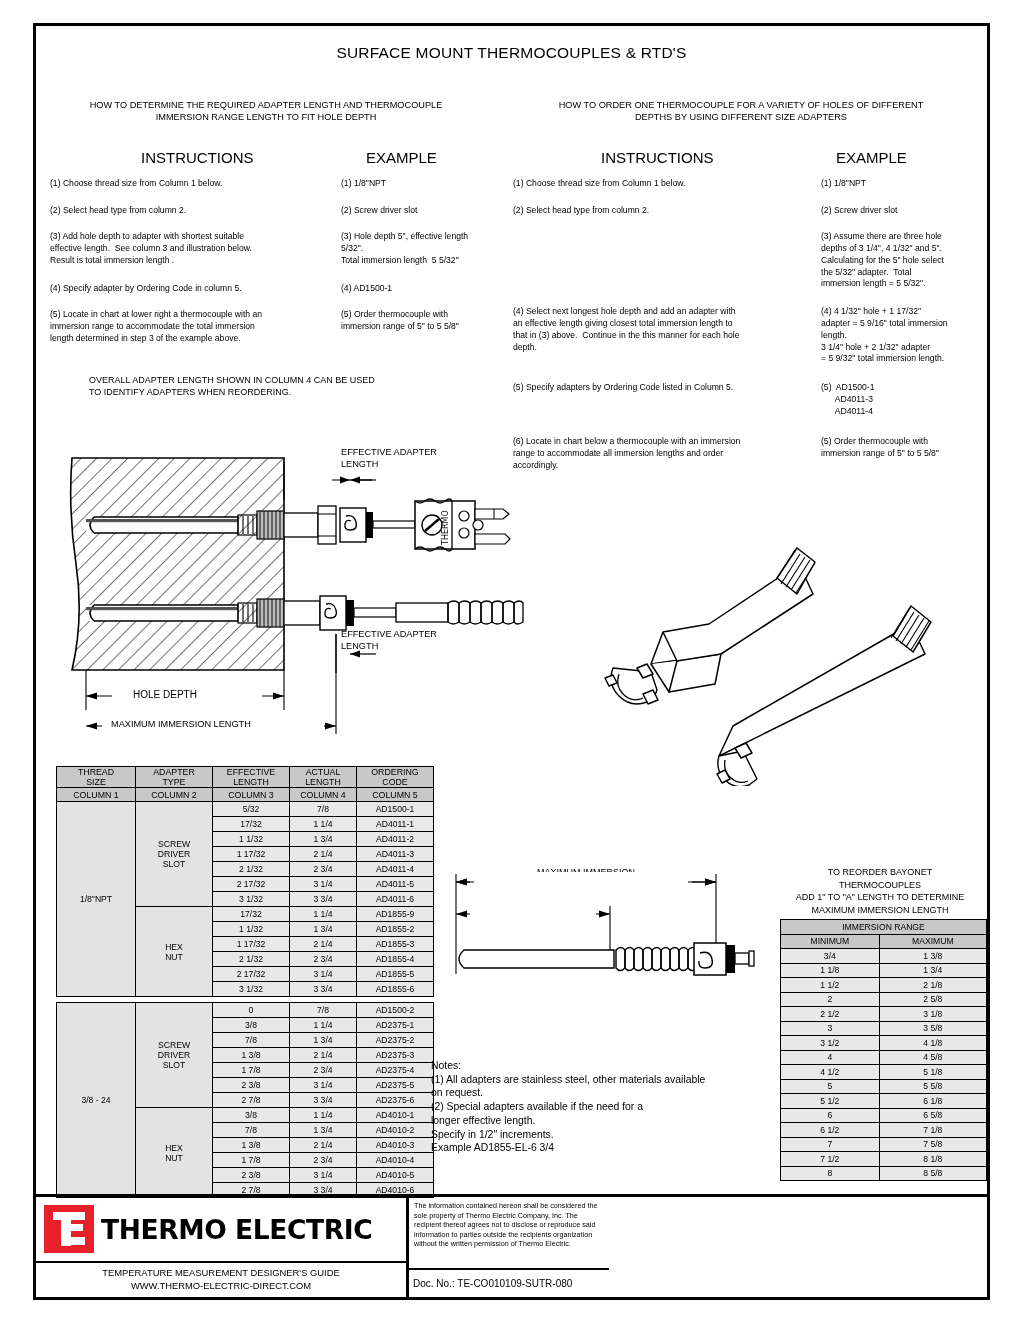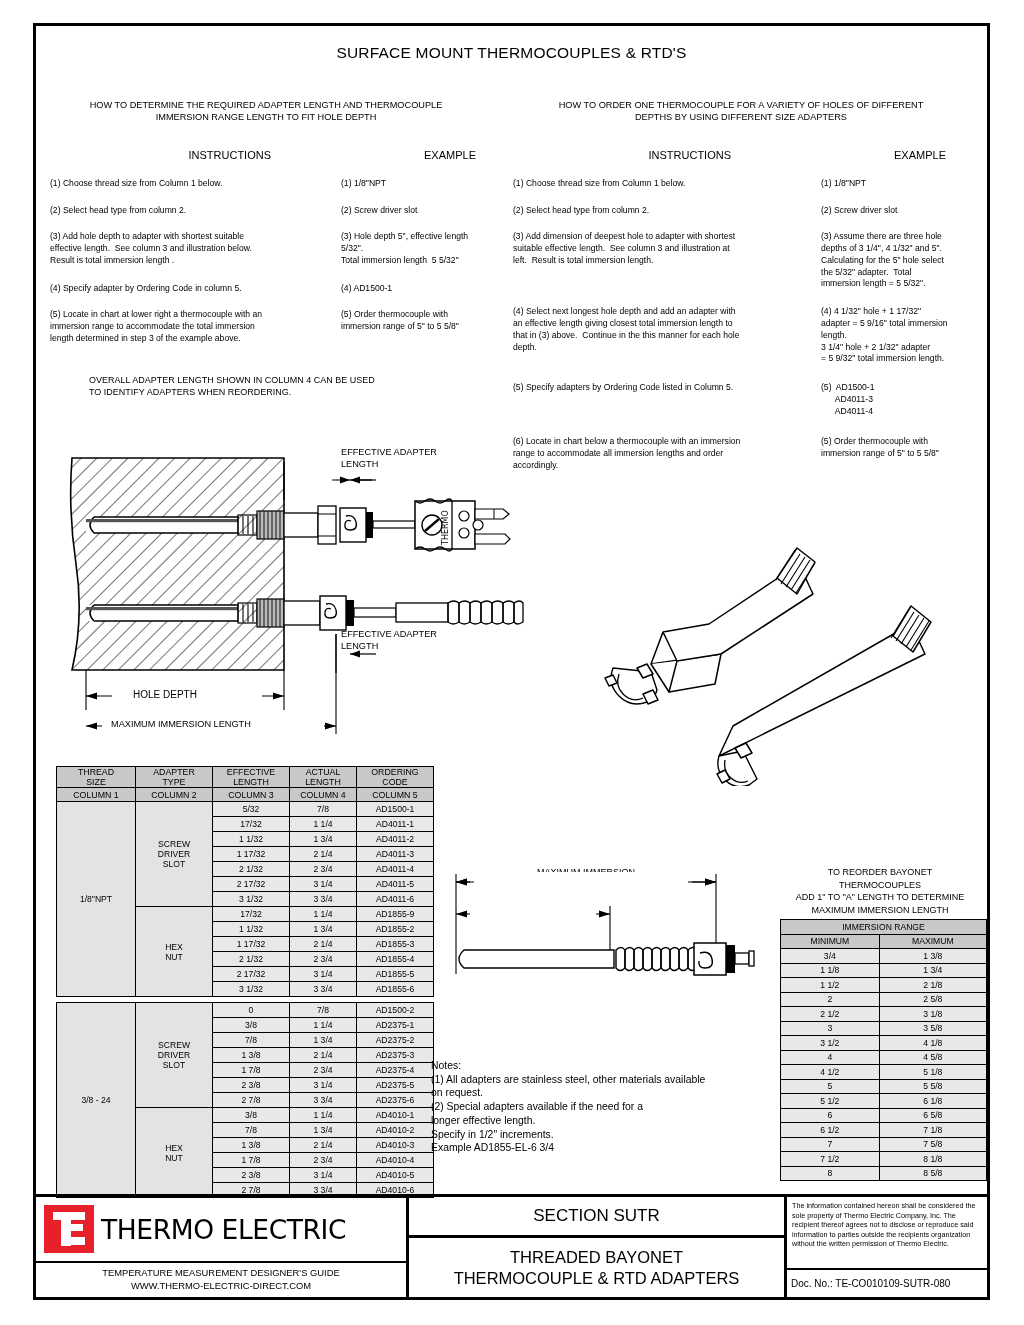--- a/index.html
+++ b/index.html
@@ -5,21 +5,21 @@
   html,body{margin:0;padding:0;background:#fff;}
   body{width:1024px;height:1325px;position:relative;font-family:"Liberation Sans",sans-serif;color:#000;overflow:hidden;}
   .page{position:absolute;left:33px;top:23px;width:957px;height:1277px;border:3px solid #000;box-sizing:border-box;background:#fff;}
 
   .t{position:absolute;white-space:pre;line-height:1.22;}
   .ctr{text-align:center;}
 
   #doc-title{left:0;right:0;top:18px;font-size:15.5px;letter-spacing:.2px;text-align:center;}
 
   .sec-head{font-size:9.2px;text-align:center;line-height:1.35;}
-  .col-head{font-size:11px;text-align:right;}
+  .col-head{font-size:15px;text-align:left;}
   .para{font-size:8.6px;line-height:1.38;}
 
   
   #adapter-table{position:absolute;left:20px;top:740px;border-collapse:collapse;font-size:8.6px;}
   #adapter-table td,#adapter-table th{border:1px solid #000;padding:0 2px;height:14px;text-align:center;font-weight:normal;background:#e3e3e3;}
   #adapter-table thead td{background:#c8c8c8;font-size:8.8px;height:13px;}
   #adapter-table tbody td.val{background:#e8e8e8;}
   #adapter-table .c1{width:74px;}
   #adapter-table .c2{width:72px;}
   #adapter-table .c3{width:72px;}
@@ -38,21 +38,21 @@
   
   #titleblock{position:absolute;left:0;right:0;bottom:0;height:100px;border-top:3px solid #000;display:flex;}
   #tb-logo{width:370px;border-right:3px solid #000;display:flex;flex-direction:column;}
   #tb-logo-top{flex:1;display:flex;align-items:center;padding-left:8px;border-bottom:2px solid #000;}
   #te-mark{width:50px;height:48px;background:#e8202a;position:relative;margin-right:7px;flex:none;}
   #te-mark .bar{position:absolute;background:#fff;}
   #te-mark .b1{left:9px;top:7px;width:32px;height:8px;}
   #te-mark .b2{left:17px;top:7px;width:10px;height:34px;}
   #te-mark .b3{left:27px;top:19px;width:12px;height:7px;}
   #te-mark .b4{left:27px;top:32px;width:14px;height:8px;}
-  #te-name{font-size:26.5px;font-weight:normal;letter-spacing:-.4px;font-family:"DejaVu Sans",sans-serif;}
+  #te-name{font-size:26.5px;font-weight:bold;letter-spacing:-.4px;font-family:"DejaVu Sans",sans-serif;}
   #tb-logo-bot{height:34px;display:flex;flex-direction:column;align-items:center;justify-content:center;font-size:9.4px;line-height:1.35;}
   #tb-mid{flex:1;display:flex;flex-direction:column;border-right:3px solid #000;}
   #tb-section{height:38px;display:flex;align-items:center;justify-content:center;font-size:17px;border-bottom:3px solid #000;}
   #tb-subject{flex:1;display:flex;flex-direction:column;align-items:center;justify-content:center;font-size:16.5px;line-height:1.25;text-align:center;}
   #tb-right{width:200px;display:flex;flex-direction:column;}
   #tb-legal{flex:1;font-size:7.2px;line-height:1.32;padding:4px 5px 0 5px;border-bottom:2px solid #000;}
   #tb-doc{height:27px;display:flex;align-items:center;padding-left:4px;font-size:10px;}
 
   svg{display:block;}
 </style>
@@ -78,21 +78,20 @@
   <div class="t para" style="left:305px;top:205px;">(3) Hole depth 5", effective length<br>5/32".<br>Total immersion length  5 5/32"</div>
   <div class="t para" style="left:305px;top:257px;">(4) AD1500-1</div>
   <div class="t para" style="left:305px;top:283px;">(5) Order thermocouple with<br>immersion range of 5" to 5 5/8"</div>
 
   <div class="t sec-head" style="left:475px;top:73px;width:460px;">HOW TO ORDER ONE THERMOCOUPLE FOR A VARIETY OF HOLES OF DIFFERENT<br>DEPTHS BY USING DIFFERENT SIZE ADAPTERS</div>
   <div class="t col-head" style="left:565px;top:123px;width:130px;">INSTRUCTIONS</div>
   <div class="t col-head" style="left:800px;top:123px;width:110px;">EXAMPLE</div>
 
   <div class="t para" style="left:477px;top:152px;">(1) Choose thread size from Column 1 below.</div>
   <div class="t para" style="left:477px;top:179px;">(2) Select head type from column 2.</div>
-  <div class="t para" style="left:477px;top:205px;width:290px;">(3) Add dimension of deepest hole to adapter with shortest<br>suitable effective length.  See column 3 and illustration at<br>left.  Result is total immersion length.</div>
   <div class="t para" style="left:477px;top:280px;width:290px;">(4) Select next longest hole depth and add an adapter with<br>an effective length giving closest total immersion length to<br>that in (3) above.  Continue in the this manner for each hole<br>depth.</div>
   <div class="t para" style="left:477px;top:356px;width:290px;">(5) Specify adapters by Ordering Code listed in Column 5.</div>
   <div class="t para" style="left:477px;top:410px;width:290px;">(6) Locate in chart below a thermocouple with an immersion<br>range to accommodate all immersion lengths and order<br>accordingly.</div>
 
   <div class="t para" style="left:785px;top:152px;">(1) 1/8"NPT</div>
   <div class="t para" style="left:785px;top:179px;">(2) Screw driver slot</div>
   <div class="t para" style="left:785px;top:205px;width:165px;">(3) Assume there are three hole<br>depths of 3 1/4", 4 1/32" and 5".<br>Calculating for the 5" hole select<br>the 5/32" adapter.  Total<br>immersion length = 5 5/32".</div>
   <div class="t para" style="left:785px;top:280px;width:170px;">(4) 4 1/32" hole + 1 17/32"<br>adapter = 5 9/16" total immersion<br>length.<br>3 1/4" hole + 2 1/32" adapter<br>= 5 9/32" total immersion length.</div>
   <div class="t para" style="left:785px;top:356px;width:170px;">(5)  AD1500-1<br>      AD4011-3<br>      AD4011-4</div>
   <div class="t para" style="left:785px;top:410px;width:175px;">(5) Order thermocouple with<br>immersion range of 5" to 5 5/8"</div>
@@ -561,26 +560,19 @@
           <span class="bar b3"></span>
             <span class="bar b4"></span>
         </div>
         <div id="te-name">THERMO ELECTRIC</div>
       </div>
       <div id="tb-logo-bot">
         <div>TEMPERATURE MEASUREMENT DESIGNER'S GUIDE</div>
         <div>WWW.THERMO-ELECTRIC-DIRECT.COM</div>
       </div>
     </div>
-    <div id="tb-mid">
-      <div id="tb-section">SECTION SUTR</div>
-      <div id="tb-subject">
-        <div>THREADED BAYONET</div>
-        <div>THERMOCOUPLE &amp; RTD ADAPTERS</div>
-      </div>
-    </div>
     <div id="tb-right">
       <div id="tb-legal">The information contained hereon shall be considered the sole property of Thermo Electric Company, Inc. The recipient thereof agrees not to disclose or reproduce said information to parties outside the recipients organization without the written permission of Thermo Electric.</div>
       <div id="tb-doc">Doc. No.: TE-CO010109-SUTR-080</div>
     </div>
   </div>
 
 </div>
 
 </body></html>

